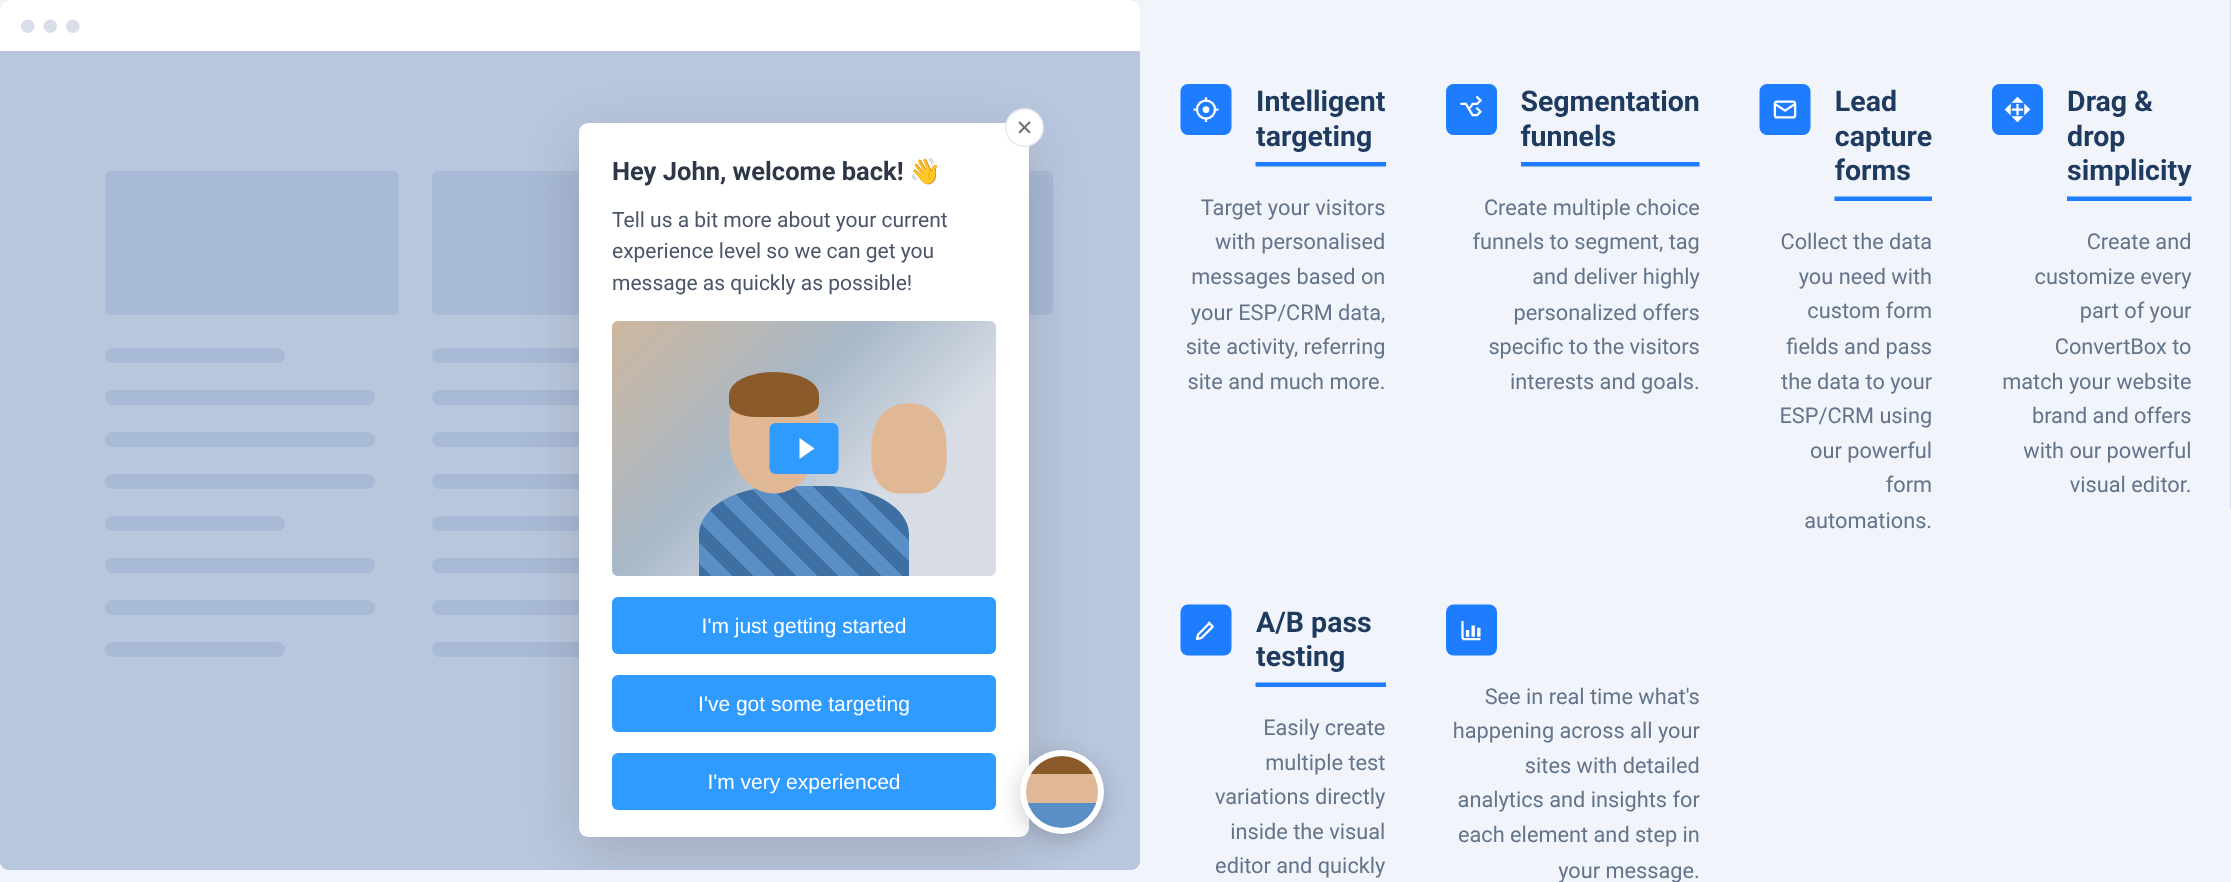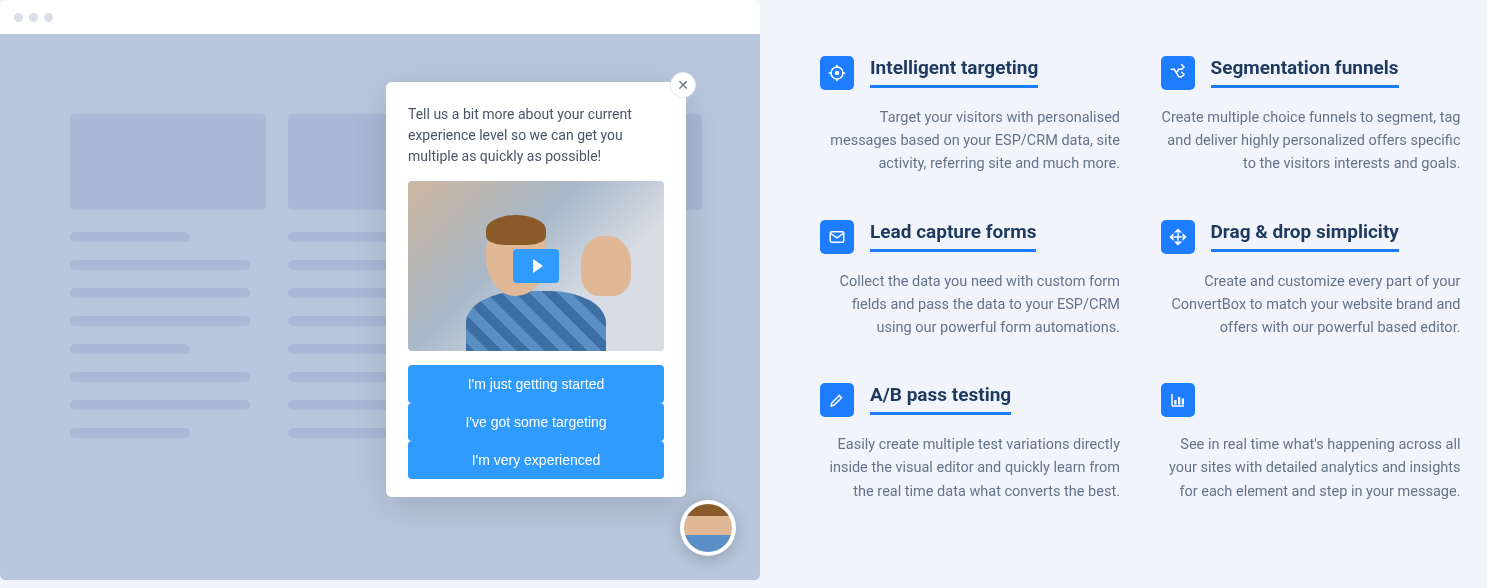--- a/index.html
+++ b/index.html
@@ -141,21 +141,21 @@
 }
 .opt-btn {
   width: 100%;
   height: 38px;
   background: #2f9bff;
   color: #fff;
   border: none;
   border-radius: 4px;
   font-size: 14px;
   font-weight: 500;
-  margin-bottom: 0;
+  margin-bottom: 14px;
   cursor: pointer;
 }
 .opt-btn:last-child { margin-bottom: 0; }
 .avatar-chip {
   position: absolute;
   right: 24px; bottom: 24px;
   width: 56px; height: 56px;
   border-radius: 50%;
   background: #fff;
   padding: 4px;
@@ -164,21 +164,21 @@
 .avatar-inner {
   width: 100%; height: 100%;
   border-radius: 50%;
   background: linear-gradient(180deg,#8b5a2b 0%, #8b5a2b 25%, #e0b896 25%, #e0b896 65%, #5a8fc5 65%);
 }
 
 .right {
   flex: 1;
   padding: 56px 26px 0 50px;
   display: grid;
-  grid-template-columns: 1fr 1fr;
+  grid-template-columns: 1fr 1fr 1fr 1fr;
   column-gap: 40px;
   row-gap: 44px;
   align-content: start;
 }
 .feat { display: flex; flex-direction: column; }
 .feat-head { display: flex; align-items: flex-start; gap: 16px; margin-bottom: 16px; }
 .icon-sq {
   width: 34px; height: 34px;
   background: #1e7dff;
   border-radius: 5px;
@@ -244,21 +244,22 @@
         <div class="ph-line ph-m"></div>
         <div class="ph-line ph-s"></div>
         <div class="ph-line ph-m"></div>
         <div class="ph-line ph-m"></div>
         <div class="ph-line ph-s"></div>
       </div>
     </div>
 
     <div class="popup">
       <div class="close-btn">✕</div>
-      <p>Tell us a bit more about your current experience level so we can get you multiple as quickly as possible!</p>
+      <h3>Hey John, welcome back! 👋</h3>
+      <p>Tell us a bit more about your current experience level so we can get you message as quickly as possible!</p>
       <div class="video">
         <div class="person">
           <div class="shirt"></div>
           <div class="head"></div>
           <div class="hair"></div>
           <div class="hand"></div>
         </div>
         <div class="play"></div>
       </div>
       <button class="opt-btn">I'm just getting started</button>
@@ -315,21 +316,21 @@
 
   <div class="feat">
     <div class="feat-head">
       <div class="icon-sq">
         <svg viewBox="0 0 24 24">
             <path d="M12 2l3 3h-6zM12 22l-3-3h6zM2 12l3-3v6zM22 12l-3 3v-6zM12 7v10M7 12h10" stroke="#fff" stroke-width="2" fill="#fff"></path>
           </svg>
       </div>
       <span class="feat-title">Drag &amp; drop simplicity</span>
     </div>
-    <div class="feat-desc">Create and customize every part of your ConvertBox to match your website brand and offers with our powerful based editor.</div>
+    <div class="feat-desc">Create and customize every part of your ConvertBox to match your website brand and offers with our powerful visual editor.</div>
   </div>
 
   <div class="feat">
     <div class="feat-head">
       <div class="icon-sq">
         <svg viewBox="0 0 24 24">
             <path d="M4 20l4-1 10-10-3-3L5 16l-1 4zM14 5l3 3" fill="none" stroke="#fff" stroke-width="2" stroke-linejoin="round"></path>
           </svg>
       </div>
       <span class="feat-title">A/B pass testing</span>

